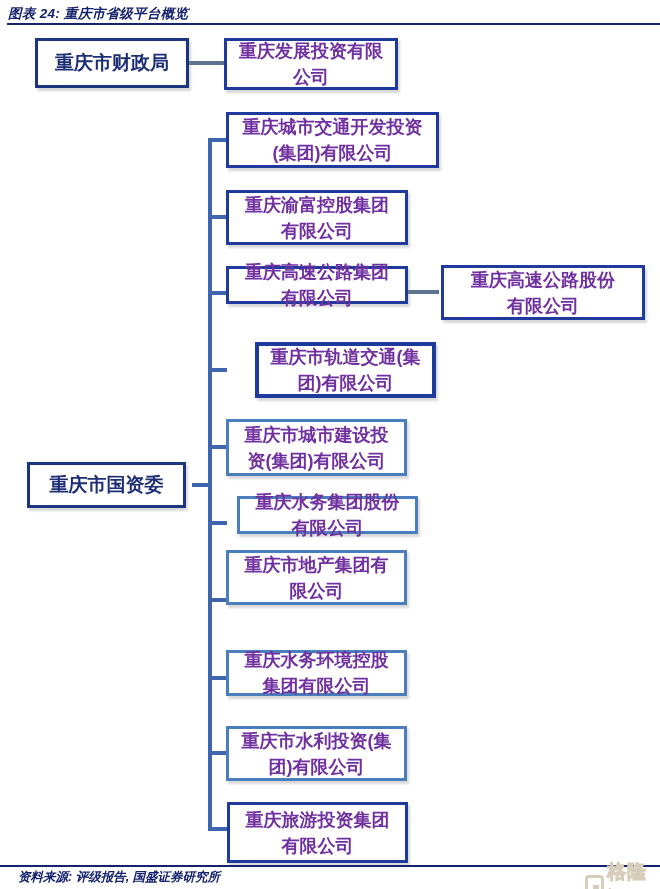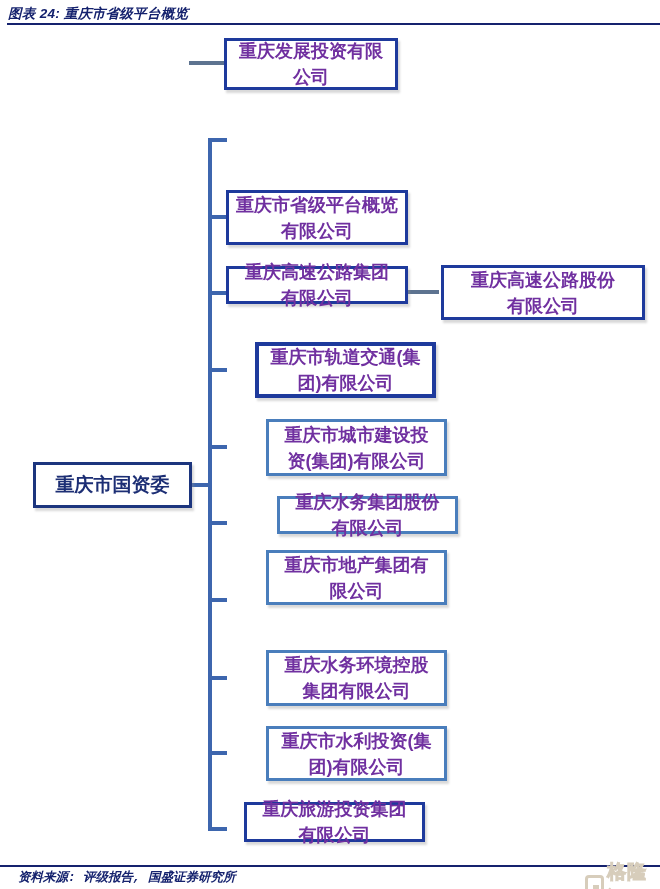--- a/index.html
+++ b/index.html
@@ -55,34 +55,33 @@
     border: 3px solid var(--border-gov);
     color: var(--text-navy);
     font-size: 19px; font-weight: bold;
   }
   .node.company {
     color: var(--company-purple);
     font-size: 18px; font-weight: bold;
   }
   .node.navy  { border: 3px solid var(--border-navy); }
   .node.navy-thick { border: 4px solid var(--border-navy); margin-left: 29px; }
-  .node.steel { border: 3px solid var(--border-steel); margin-left: 40px; }
+  .node.steel { border: 3px solid var(--border-steel); }
 
   
   .footer-rule {
     position: absolute; left: 0; top: 865px;
     width: 660px; height: 2px;
     background: var(--rule-navy);
   }
   .source-note {
     position: absolute; left: 18px; top: 869px;
     font-size: 12.5px; font-weight: bold; font-style: italic;
     color: var(--title-navy);
     white-space: nowrap;
-    font-family: Liberation Mono, monospace;
   }
 
   
   .watermark {
     position: absolute; left: 585px; top: 859px;
     display: flex; align-items: center; gap: 3px;
     color: var(--watermark-tan);
     z-index: 5;
   }
   .wm-icon {
@@ -120,44 +119,47 @@
   <div class="tline" style="left:208px;top:521px;width:19px;height:4px"></div>
   <div class="tline" style="left:208px;top:598px;width:19px;height:4px"></div>
   <div class="tline" style="left:208px;top:676px;width:19px;height:4px"></div>
   <div class="tline" style="left:208px;top:751px;width:19px;height:4px"></div>
   <div class="tline" style="left:208px;top:827px;width:19px;height:4px"></div>
   <div class="tline" style="left:192px;top:483px;width:16px;height:4px"></div>
 
   <div class="cline" style="left:189px;top:61px;width:35px"></div>
   <div class="cline" style="left:408px;top:290px;width:31px"></div>
 
-  <div class="node gov" style="left:33px;top:462px;width:159px;height:46px">重庆市国资委</div>
+  <div class="node gov" style="left:35px;top:38px;width:154px;height:50px">重庆市财政局</div>
+  <div class="node gov" style="left:27px;top:462px;width:159px;height:46px">重庆市国资委</div>
 
   <div class="node company navy" style="left:224px;top:38px;width:174px;height:52px">重庆发展投资有限
 公司</div>
 
-  <div class="node company navy" style="left:226px;top:190px;width:182px;height:55px">重庆市省级平台概览
+  <div class="node company navy" style="left:226px;top:112px;width:213px;height:56px">重庆城市交通开发投资
+(集团)有限公司</div>
+  <div class="node company navy" style="left:226px;top:190px;width:182px;height:55px">重庆渝富控股集团
 有限公司</div>
   <div class="node company navy" style="left:226px;top:266px;width:182px;height:38px">重庆高速公路集团
 有限公司</div>
   <div class="node company navy" style="left:441px;top:265px;width:204px;height:55px">重庆高速公路股份
 有限公司</div>
   <div class="node company navy-thick" style="left:226px;top:342px;width:181px;height:56px">重庆市轨道交通(集
 团)有限公司</div>
   <div class="node company steel" style="left:226px;top:419px;width:181px;height:57px">重庆市城市建设投
 资(集团)有限公司</div>
   <div class="node company steel" style="left:237px;top:496px;width:181px;height:38px">重庆水务集团股份
 有限公司</div>
   <div class="node company steel" style="left:226px;top:550px;width:181px;height:55px">重庆市地产集团有
 限公司</div>
-  <div class="node company steel" style="left:226px;top:650px;width:181px;height:56px">重庆水务环境控股
+  <div class="node company steel" style="left:226px;top:650px;width:181px;height:46px">重庆水务环境控股
 集团有限公司</div>
   <div class="node company steel" style="left:226px;top:726px;width:181px;height:55px">重庆市水利投资(集
 团)有限公司</div>
-  <div class="node company navy" style="left:244px;top:802px;width:181px;height:40px">重庆旅游投资集团
+  <div class="node company navy" style="left:227px;top:802px;width:181px;height:61px">重庆旅游投资集团
 有限公司</div>
 
   <div class="footer-rule"></div>
   <div class="source-note">资料来源: 评级报告, 国盛证券研究所</div>
 
   <div class="watermark">
     <span class="wm-icon"></span>
     <span class="wm-text">格隆汇</span>
   </div>
 

